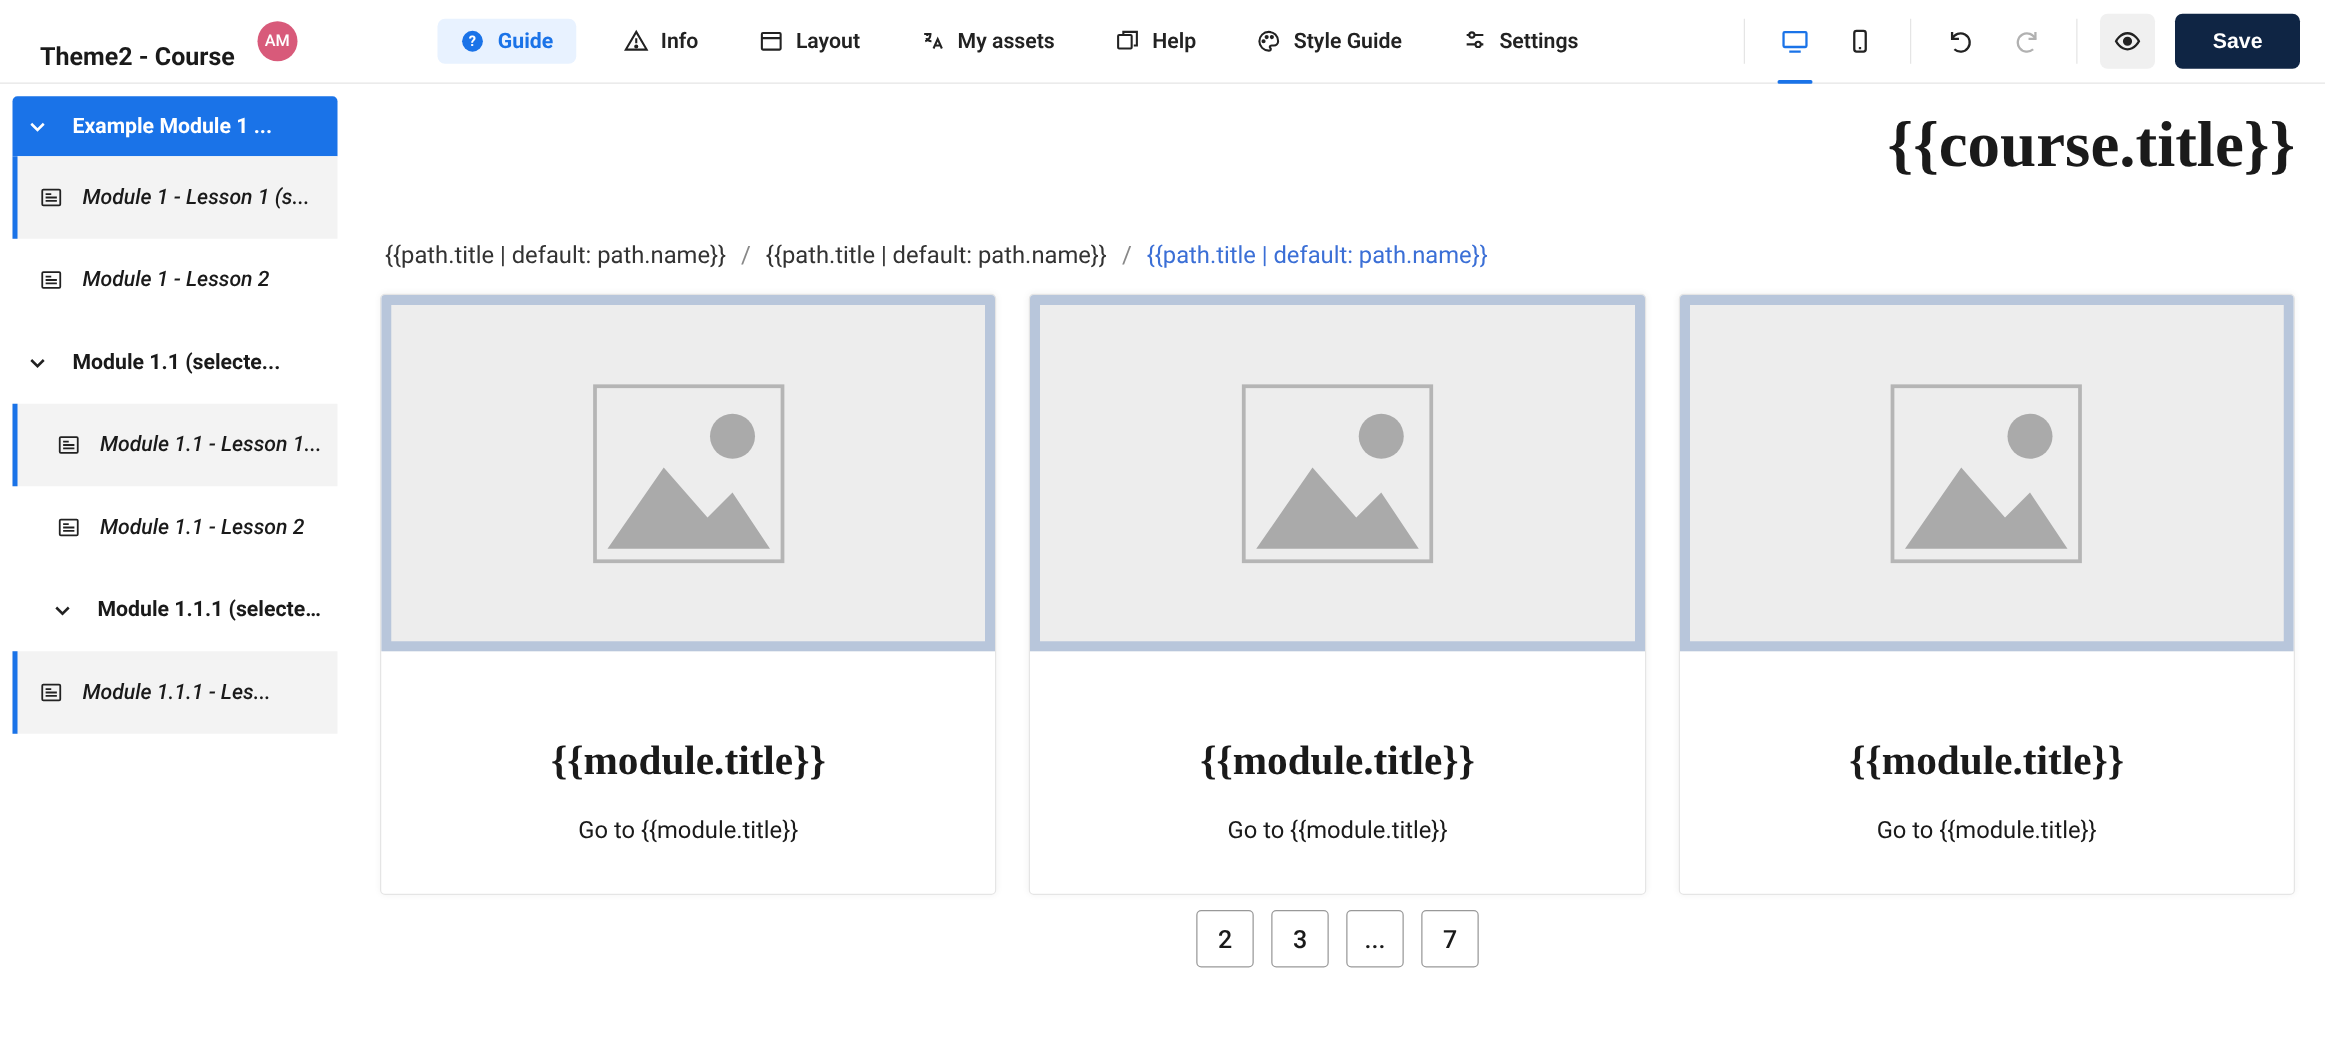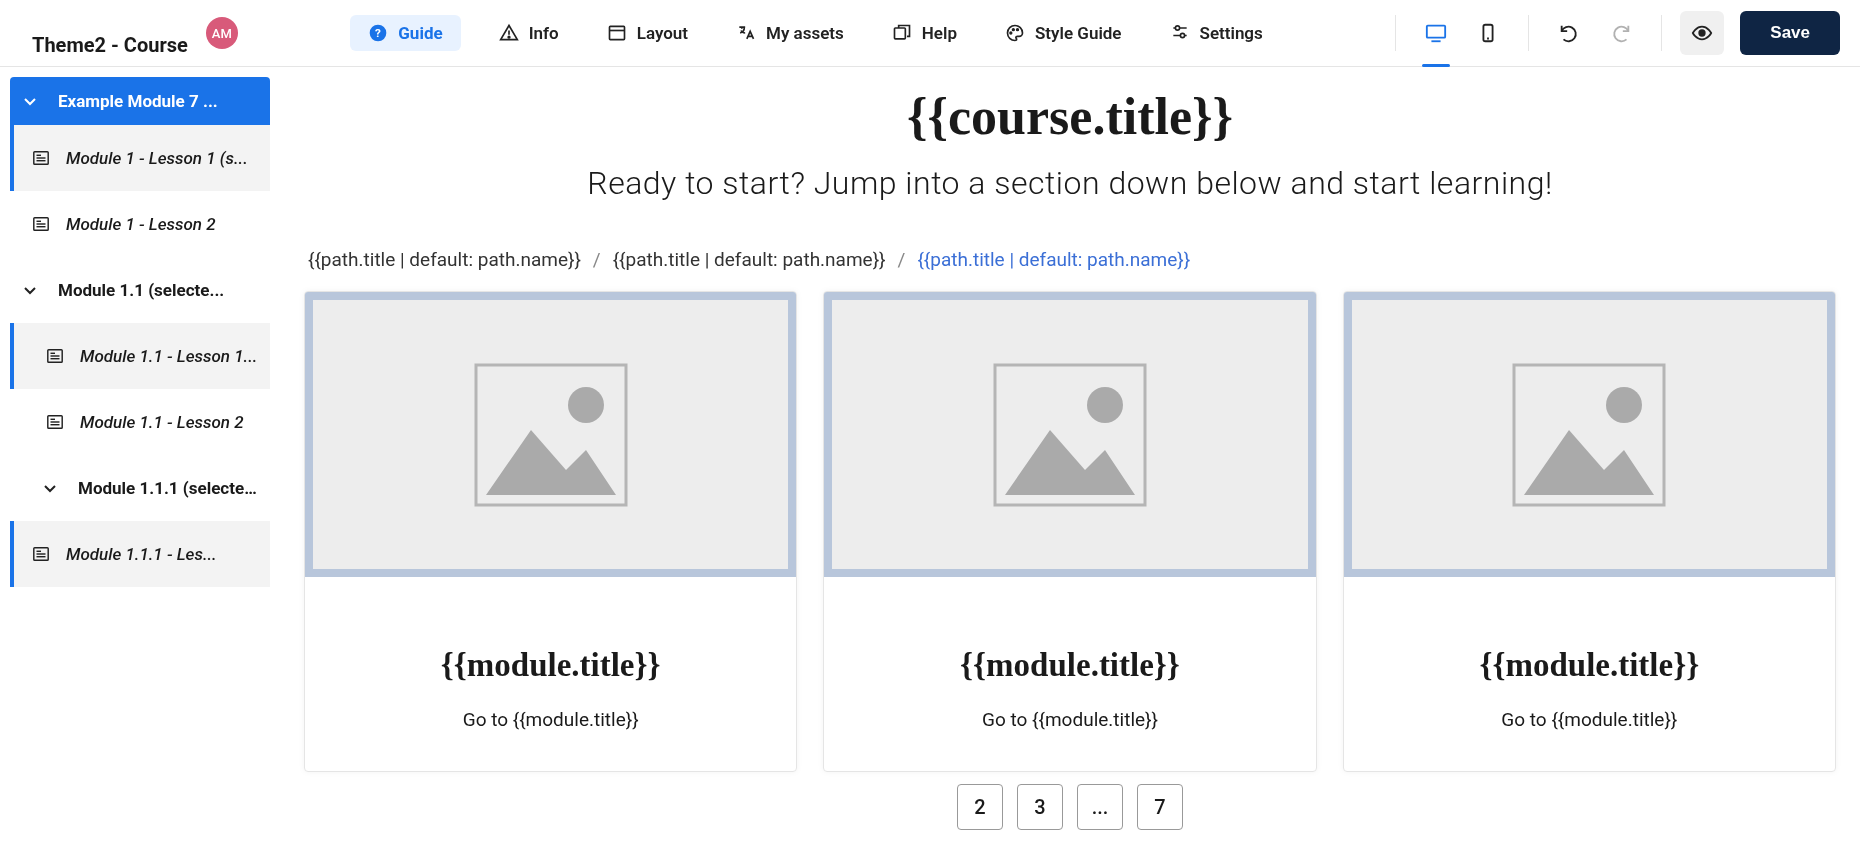--- a/index.html
+++ b/index.html
@@ -36,21 +36,21 @@
 .lesson.nest2{}
 .lesson svg{width:18px;height:18px;flex-shrink:0;}
 .lesson .txt{white-space:nowrap;overflow:hidden;text-overflow:ellipsis;flex:1;font-style:italic;}
 .sub-hdr{height:66px;display:flex;align-items:center;gap:20px;padding:0 12px;font-size:17px;font-weight:700;cursor:pointer;}
 .sub-hdr.nest1{padding-left:32px;}
 .sub-hdr svg{width:16px;height:16px;}
 .sub-hdr .txt{white-space:nowrap;overflow:hidden;text-overflow:ellipsis;flex:1;}
 
 
 .main{flex:1;padding:12px 24px 0 24px;overflow:hidden;}
-.course-title{font-family:Georgia,'Times New Roman',serif;font-size:52px;font-weight:900;text-align:center;margin-top:8px;}
+.course-title{font-family:Georgia,'Times New Roman',serif;font-size:52px;font-weight:900;text-align:right;margin-top:8px;}
 .subtitle{text-align:center;font-size:32px;font-weight:300;margin-top:18px;letter-spacing:.5px;}
 .crumbs{margin:46px 0 20px 4px;font-size:19px;color:#333;display:flex;gap:12px;flex-wrap:wrap;}
 .crumbs .sep{color:#888;}
 .crumbs .last{color:#3b6fd6;}
 .cards{display:flex;gap:26px;}
 .card{flex:1;border:1px solid #e5e5e5;border-radius:4px;box-shadow:0 0 6px rgba(0,0,0,0.05);overflow:hidden;}
 .card-img{height:285px;background:#ededed;border:8px solid #b8c6db;display:flex;align-items:center;justify-content:center;}
 .card-img svg{width:160px;height:150px;}
 .card-body{padding:70px 20px 40px 20px;text-align:center;}
 .card-title{font-family:Georgia,'Times New Roman',serif;font-size:33px;font-weight:900;}
@@ -160,21 +160,21 @@
     <button class="btn-save">Save</button>
   </div>
 </div>
 
 <div class="body">
   <div class="sidebar">
     <div class="mod-hdr">
       <svg viewBox="0 0 16 16">
           <path d="M3 6l5 5 5-5" stroke="#fff" stroke-width="2" fill="none"></path>
         </svg>
-      <span class="txt">Example Module 7 ...</span>
+      <span class="txt">Example Module 1 ...</span>
     </div>
     <div class="lesson sel">
       <svg viewBox="0 0 20 20" fill="none" stroke="#222" stroke-width="1.6">
           <rect x="2" y="3" width="16" height="14" rx="1"></rect>
           <line x1="5" y1="7" x2="10" y2="7"></line>
           <line x1="5" y1="10" x2="15" y2="10"></line>
           <line x1="5" y1="13" x2="15" y2="13"></line>
         </svg>
       <span class="txt">Module 1 - Lesson 1 (s...</span>
     </div>
@@ -223,21 +223,20 @@
           <line x1="5" y1="7" x2="10" y2="7"></line>
           <line x1="5" y1="10" x2="15" y2="10"></line>
           <line x1="5" y1="13" x2="15" y2="13"></line>
         </svg>
       <span class="txt">Module 1.1.1 - Les...</span>
     </div>
   </div>
 
   <div class="main">
     <div class="course-title">{{course.title}}</div>
-    <div class="subtitle">Ready to start? Jump into a section down below and start learning!</div>
     <div class="crumbs">
       <span>{{path.title | default: path.name}}</span>
       <span class="sep">/</span>
       <span>{{path.title | default: path.name}}</span>
       <span class="sep">/</span>
       <span class="last">{{path.title | default: path.name}}</span>
     </div>
     <div class="cards">
 
       <div class="card">

